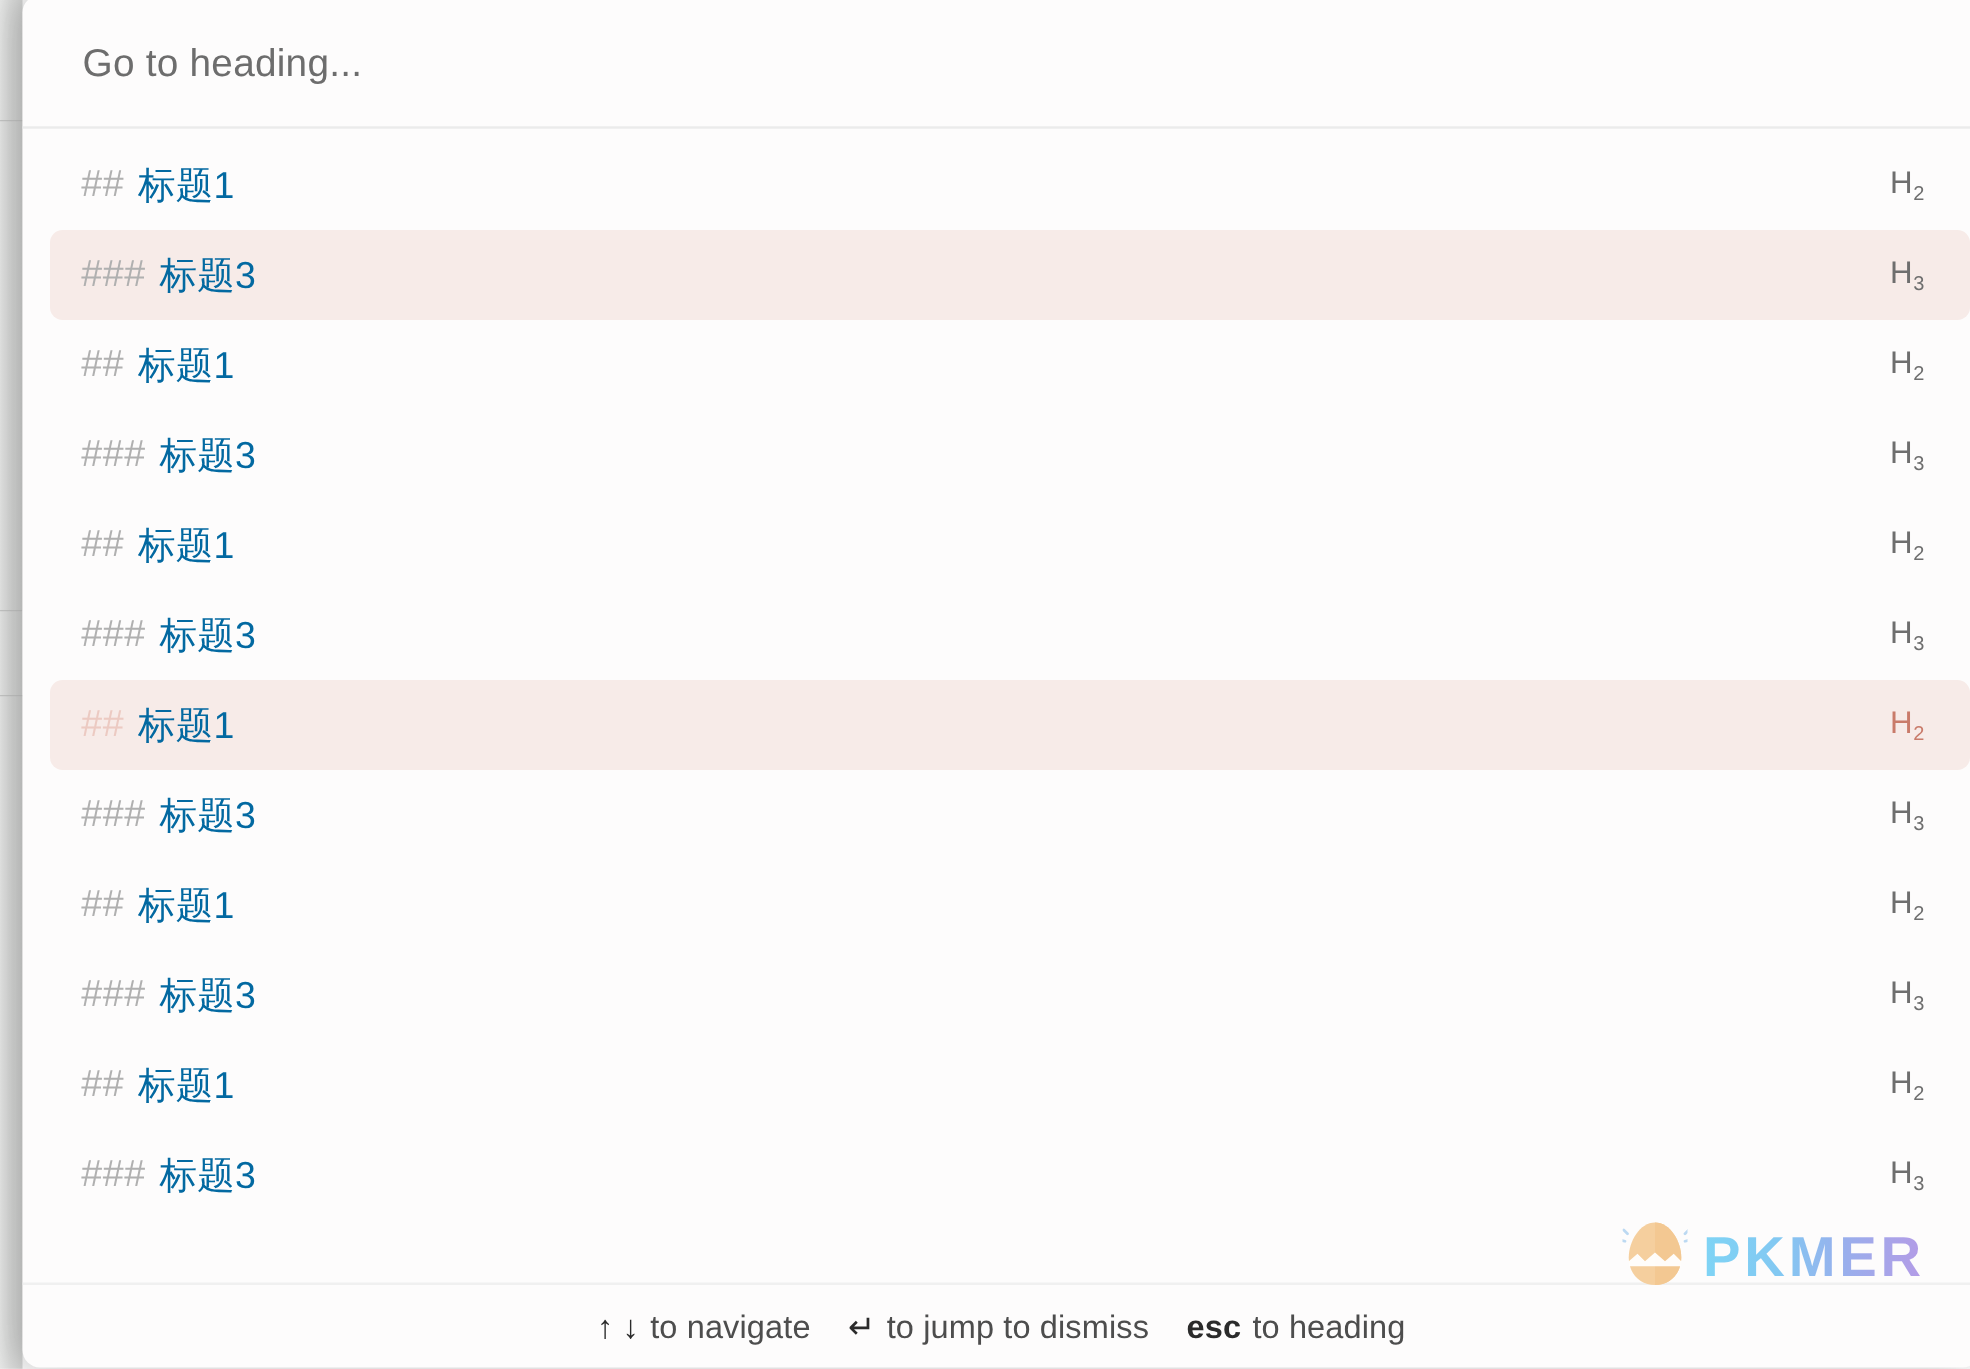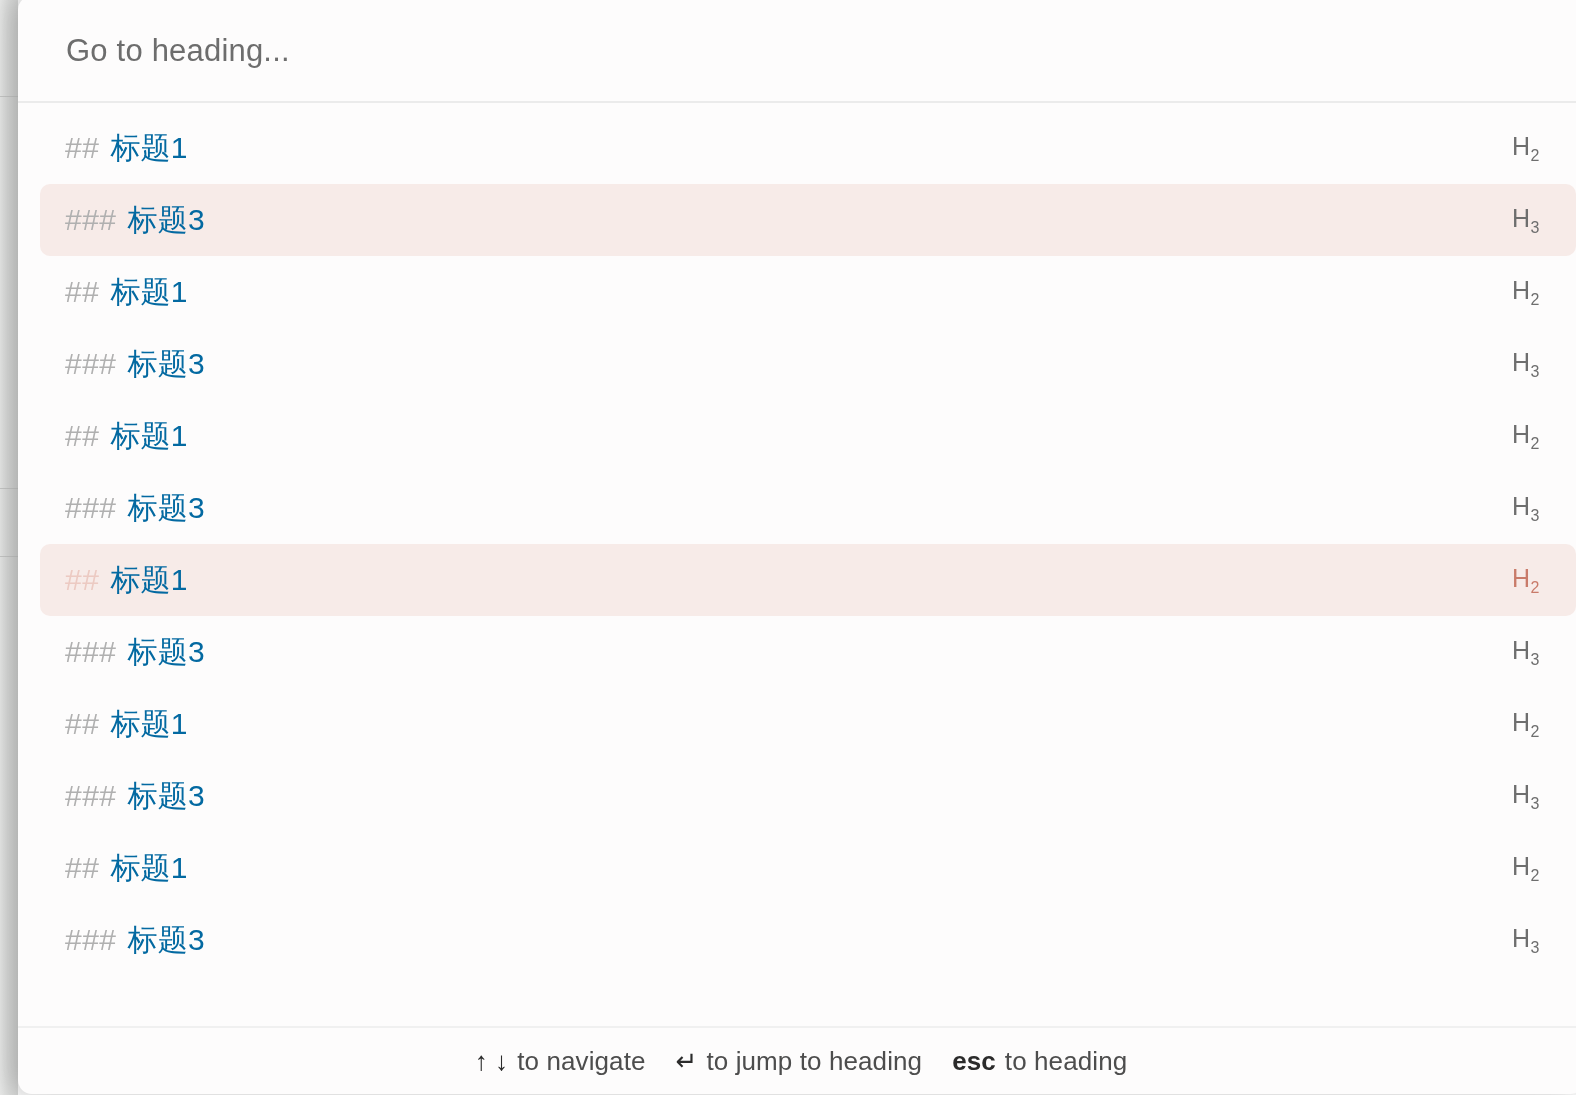--- a/index.html
+++ b/index.html
@@ -358,21 +358,32 @@
 
   <div class="footer-divider"></div>
 
   <div class="footer" id="modal-footer">
       <span class="hint">
         <span class="key">↑ ↓</span>
         <span>to navigate</span>
       </span>
       <span class="hint">
         <span class="key">↵</span>
-        <span>to jump to heading</span>
+        <span>to jump to dismiss</span>
       </span>
       <span class="hint">
         <span class="key bold">esc</span>
         <span>to heading</span>
       </span>
     </div>
 
+  <div class="watermark">
+    <span>
+      <svg width="52" height="56" viewBox="0 0 52 56">
+        <path d="M26 3 C14 3 5 18 5 31 C5 44 14 53 26 53 C38 53 47 44 47 31 C47 18 38 3 26 3 Z" fill="#f5cf9e"></path>
+        <path d="M26 3 C38 3 47 18 47 31 C47 44 38 53 26 53 Z" fill="#f3c892"></path>
+        <path d="M5 34 L12 28 L18 34 L26 27 L34 34 L41 28 L47 34 L47 38 L5 38 Z" fill="#ffffff" opacity="0.95"></path>
+        <path d="M4 12 l-3 -3 M2 18 l-4 -1 M50 12 l3 -3 M50 18 l4 -1" stroke="#bcd9f2" stroke-width="2.2" stroke-linecap="round" fill="none"></path>
+      </svg>
+    </span>
+    <span class="wm-text">PKMER</span>
+  </div>
 </div>
 
 </body></html>

